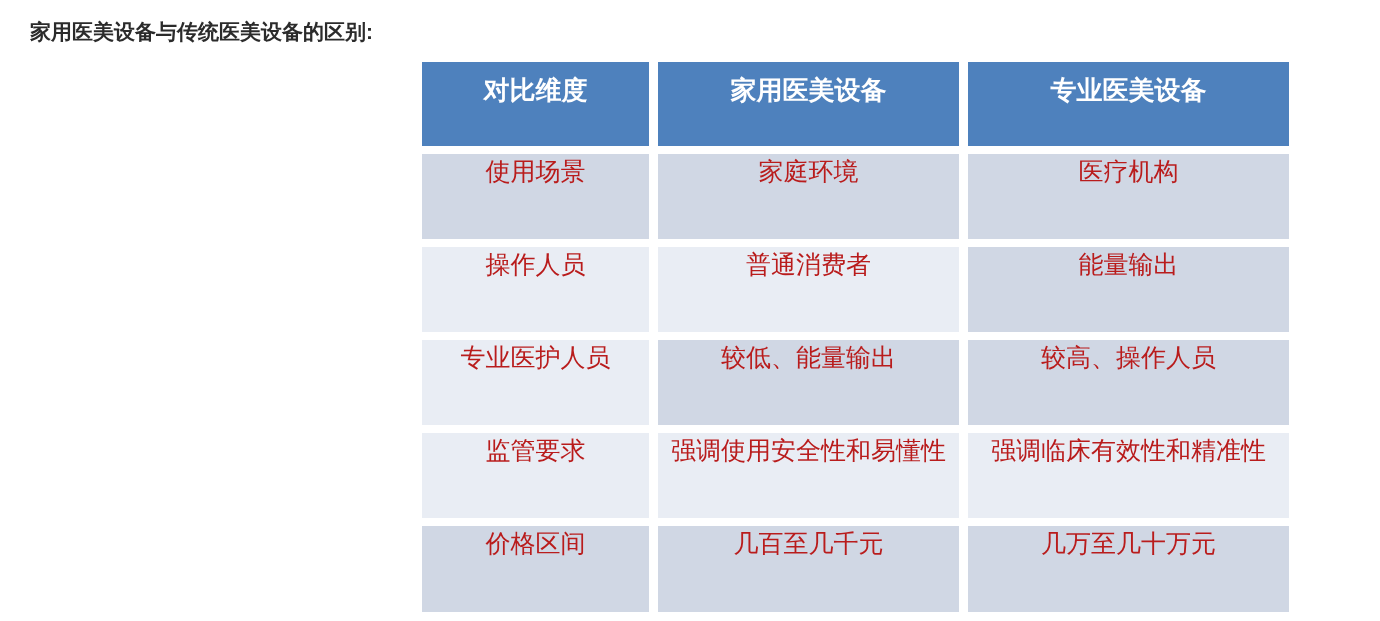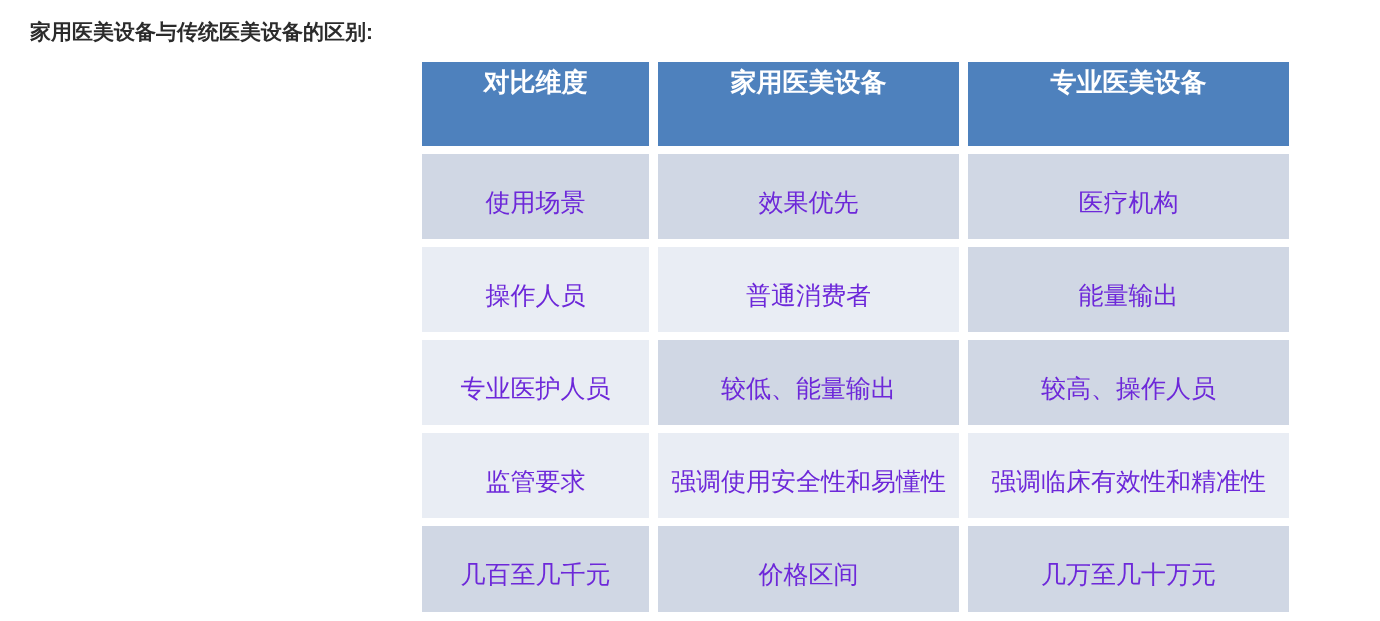--- a/index.html
+++ b/index.html
@@ -40,59 +40,59 @@
     text-align: center;
     overflow: hidden;
     white-space: nowrap;
   }
   .cell.head {
     background: #4e81bd;
     color: #ffffff;
     font-family: "Liberation Sans", sans-serif;
     font-weight: 700;
     font-size: 26px;
-    padding-top: 3px;
+    padding-top: 11px;
   }
   .cell.body {
-    color: #6d28d9;
+    color: #b91c1c;
     font-family: "DejaVu Serif", "Liberation Serif", serif;
     font-weight: 400;
     font-size: 25px;
-    padding-top: 32px;
+    padding-top: 1px;
   }
   .cell.odd  { background: #d0d7e4; }
   .cell.even { background: #e9edf4; }
 </style>
 </head>
 <body>
 
 <div class="page">
 
   <div class="doc-title">家用医美设备与传统医美设备的区别:</div>
 
   <div class="cmp-table">
 
     <div class="cell head">对比维度</div>
     <div class="cell head">家用医美设备</div>
     <div class="cell head">专业医美设备</div>
 
     <div class="cell body odd">使用场景</div>
-    <div class="cell body odd">效果优先</div>
+    <div class="cell body odd">家庭环境</div>
     <div class="cell body odd">医疗机构</div>
 
     <div class="cell body even">操作人员</div>
     <div class="cell body even">普通消费者</div>
     <div class="cell body odd">能量输出</div>
 
     <div class="cell body even">专业医护人员</div>
     <div class="cell body odd">较低、能量输出</div>
     <div class="cell body odd">较高、操作人员</div>
 
     <div class="cell body even">监管要求</div>
     <div class="cell body even">强调使用安全性和易懂性</div>
     <div class="cell body even">强调临床有效性和精准性</div>
 
+    <div class="cell body odd">价格区间</div>
     <div class="cell body odd">几百至几千元</div>
-    <div class="cell body odd">价格区间</div>
     <div class="cell body odd">几万至几十万元</div>
 
   </div>
 </div>
 
 </body></html>

